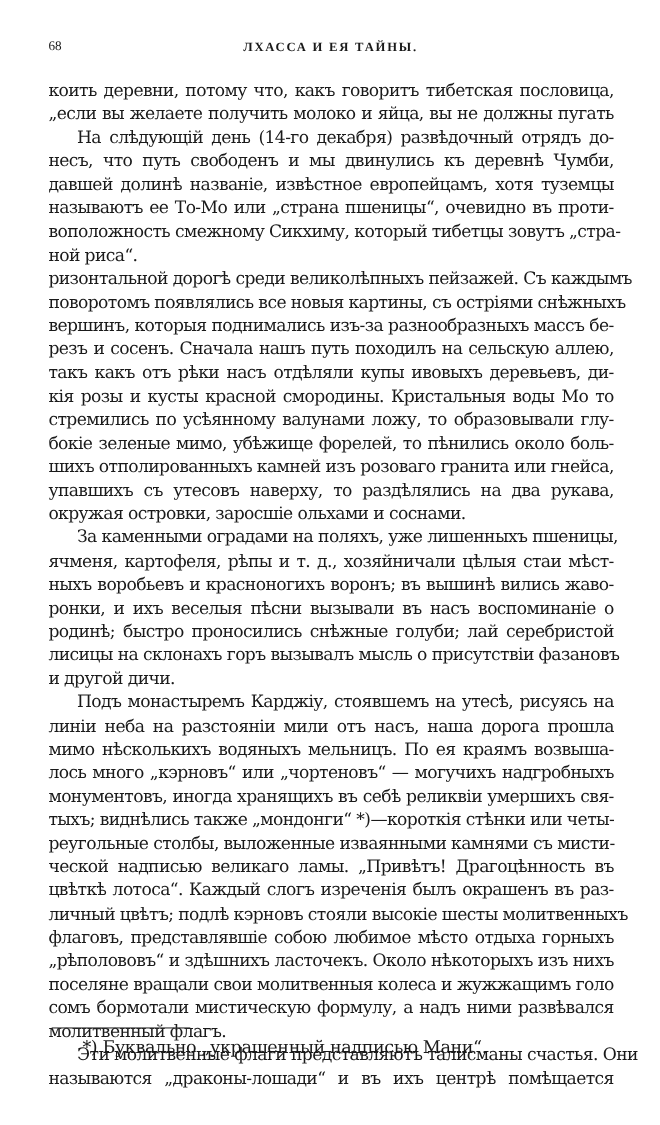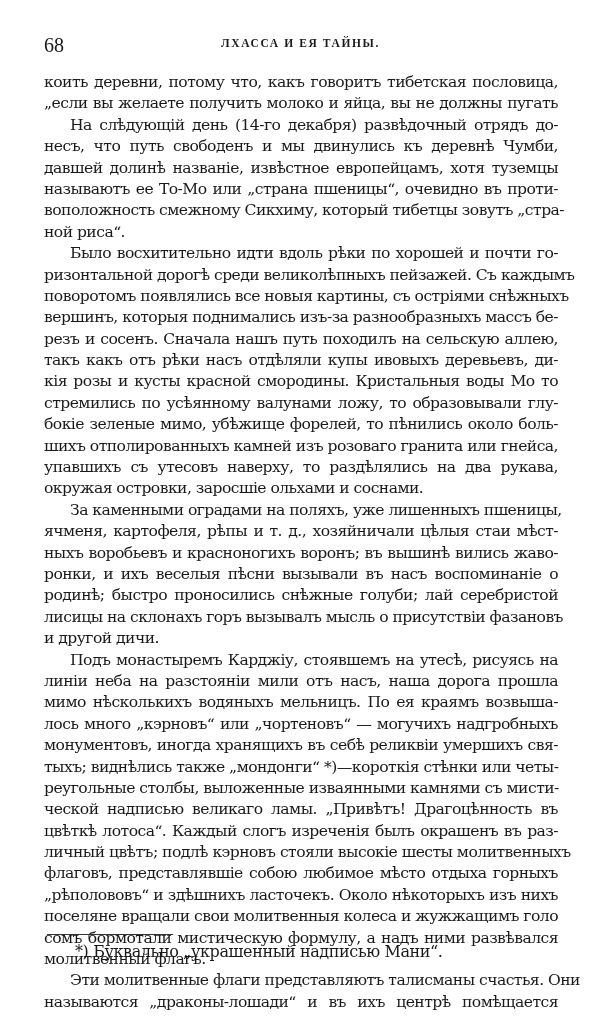--- a/index.html
+++ b/index.html
@@ -7,21 +7,21 @@
     width: 600px; height: 1023px; background: #ffffff; position: relative;
     overflow: hidden; color: #1a1a1a;
     font-family: "DejaVu Serif", "Liberation Serif", serif;
   }
   .page { position: absolute; left: 0; top: 0; width: 600px; height: 1023px; }
   .running-head {
     position: absolute; top: 34px; left: 44px; width: 514px; height: 20px;
   }
   .page-number {
     position: absolute; left: 0; top: 0;
-    font-size: 20px; font-family: "Liberation Serif", serif;
+    font-size: 12px; font-family: "Liberation Serif", serif;
   }
   .running-title {
     position: absolute; left: 0; right: 1px; top: 3px; text-align: center;
     font-size: 11.5px; letter-spacing: 1.6px; font-weight: bold;
     font-family: "Liberation Serif", serif;
   }
   .body-text {
     position: absolute; left: 44px; top: 72px; width: 514px;
     font-size: 15.6px; line-height: 21.4px;
     font-family: "DejaVu Serif", serif;
@@ -53,21 +53,20 @@
 
   <div class="body-text" id="body-text">
       <span class="line">коить деревни, потому что, какъ говоритъ тибетская пословица,</span>
       <span class="line">„если вы желаете получить молоко и яйца, вы не должны пугать</span>
       <span class="line indent">На слѣдующій день (14-го декабря) развѣдочный отрядъ до-</span>
       <span class="line">несъ, что путь свободенъ и мы двинулись къ деревнѣ Чумби,</span>
       <span class="line">давшей долинѣ названіе, извѣстное европейцамъ, хотя туземцы</span>
       <span class="line">называютъ ее То-Мо или „страна пшеницы“, очевидно въ проти-</span>
       <span class="line">воположность смежному Сикхиму, который тибетцы зовутъ „стра-</span>
       <span class="line last">ной риса“.</span>
-      <span class="line indent">Было восхитительно идти вдоль рѣки по хорошей и почти го-</span>
       <span class="line">ризонтальной дорогѣ среди великолѣпныхъ пейзажей. Съ каждымъ</span>
       <span class="line">поворотомъ появлялись все новыя картины, съ остріями снѣжныхъ</span>
       <span class="line">вершинъ, которыя поднимались изъ-за разнообразныхъ массъ бе-</span>
       <span class="line">резъ и сосенъ. Сначала нашъ путь походилъ на сельскую аллею,</span>
       <span class="line">такъ какъ отъ рѣки насъ отдѣляли купы ивовыхъ деревьевъ, ди-</span>
       <span class="line">кія розы и кусты красной смородины. Кристальныя воды Мо то</span>
       <span class="line">стремились по усѣянному валунами ложу, то образовывали глу-</span>
       <span class="line">бокіе зеленые мимо, убѣжище форелей, то пѣнились около боль-</span>
       <span class="line">шихъ отполированныхъ камней изъ розоваго гранита или гнейса,</span>
       <span class="line">упавшихъ съ утесовъ наверху, то раздѣлялись на два рукава,</span>

